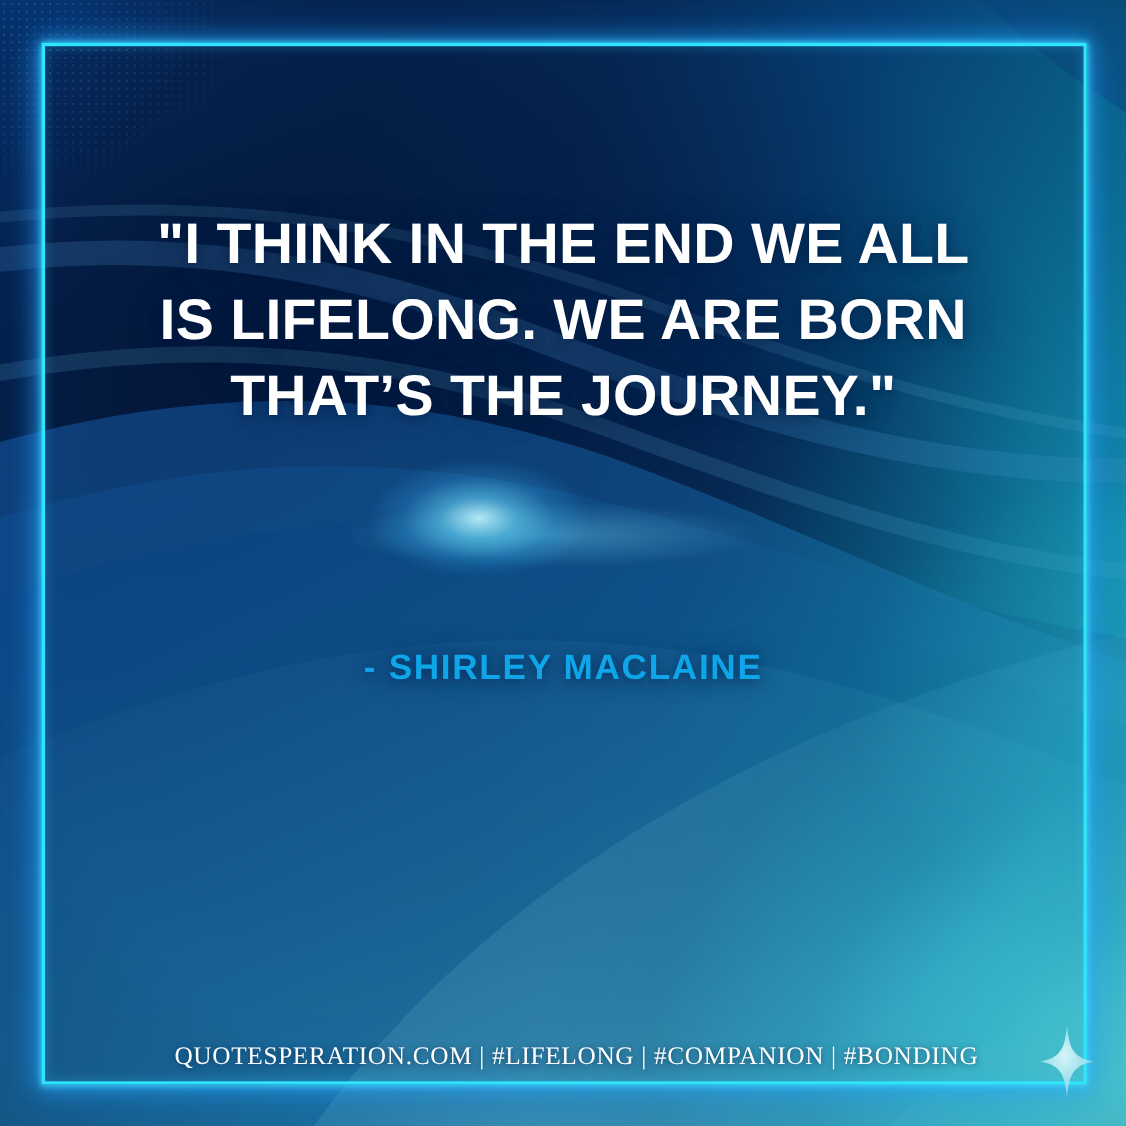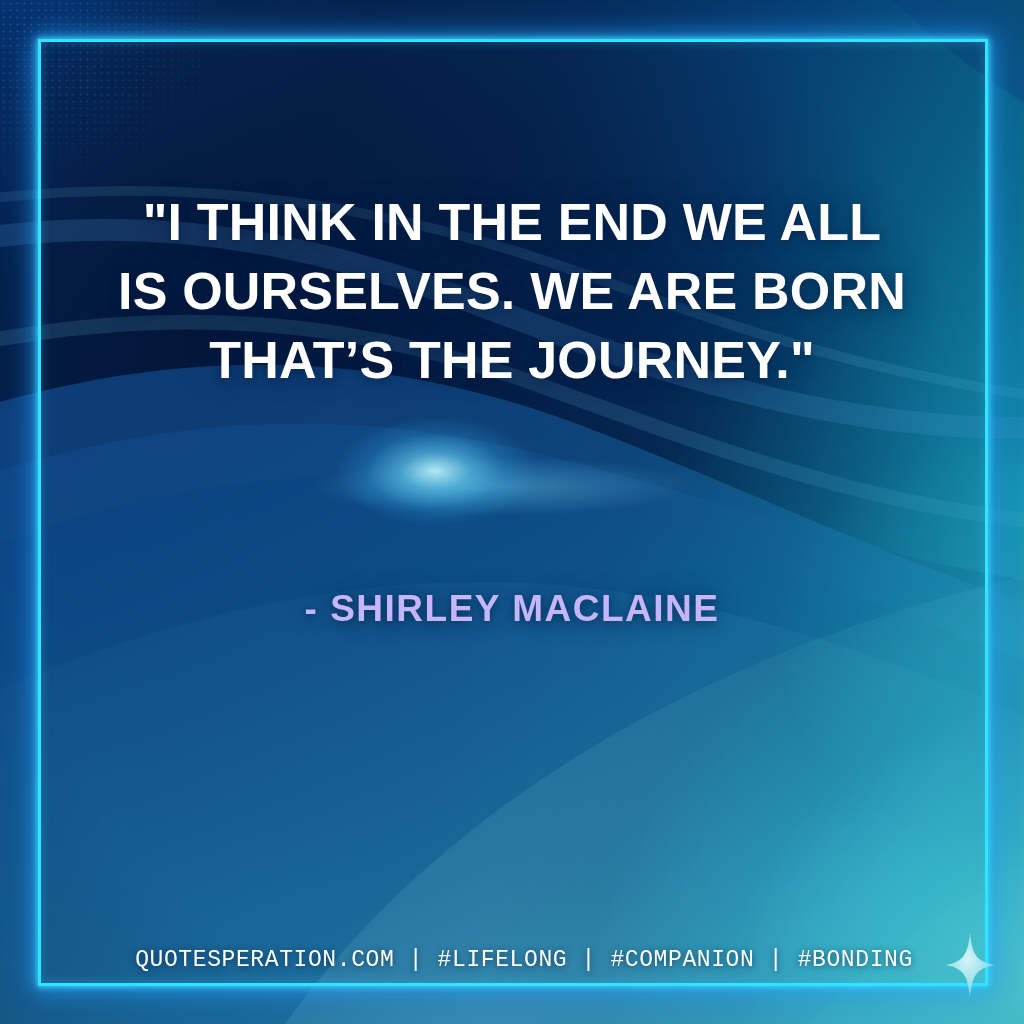--- a/index.html
+++ b/index.html
@@ -142,23 +142,23 @@
       0 2px 10px rgba(0,25,60,0.55),
       0 0 28px rgba(0,40,90,0.40);
   }
 
   #attribution {
     position: absolute;
     left: 0;
     right: 0;
     top: 588px;
     text-align: center;
-    color: #c4b5fd;
+    color: #0ea5e9;
     font-family: "Liberation Sans", sans-serif;
-    font-size: 37px;
+    font-size: 32px;
     font-weight: bold;
     letter-spacing: 1.5px;
     text-shadow:
       0 2px 10px rgba(0,25,60,0.55),
       0 0 26px rgba(0,40,90,0.38);
   }
 
   
   #footer {
     position: absolute;
@@ -166,21 +166,21 @@
     right: 0;
     top: 938px;
     height: 44px;
     display: flex;
     align-items: center;
     justify-content: center;
   }
 
   #footer-text {
     color: #ffffff;
-    font-family: Liberation Mono, monospace;
+    font-family: Liberation Serif, serif;
     font-size: 23px;
     font-weight: normal;
     letter-spacing: 0.6px;
     white-space: nowrap;
     text-shadow: 0 1px 6px rgba(0,25,60,0.65);
     margin-left: 24px;
   }
 
   #sparkle {
     position: absolute;
@@ -251,21 +251,21 @@
   <div class="bg-layer" id="bg-spark"></div>
   <div class="bg-layer" id="bg-dots"></div>
   <div class="bg-layer" id="bg-vignette"></div>
 
   <div id="frame"></div>
 
   <div id="content">
 
     <div id="quote-block">
       <div class="quote-line">"I THINK IN THE END WE ALL</div>
-      <div class="quote-line">IS OURSELVES. WE ARE BORN</div>
+      <div class="quote-line">IS LIFELONG. WE ARE BORN</div>
       <div class="quote-line">THAT’S THE JOURNEY."</div>
     </div>
 
     <div id="attribution">- SHIRLEY MACLAINE</div>
 
     <div id="footer">
       <div id="footer-text">QUOTESPERATION.COM | #LIFELONG | #COMPANION | #BONDING</div>
     </div>
 
     <div id="sparkle">

